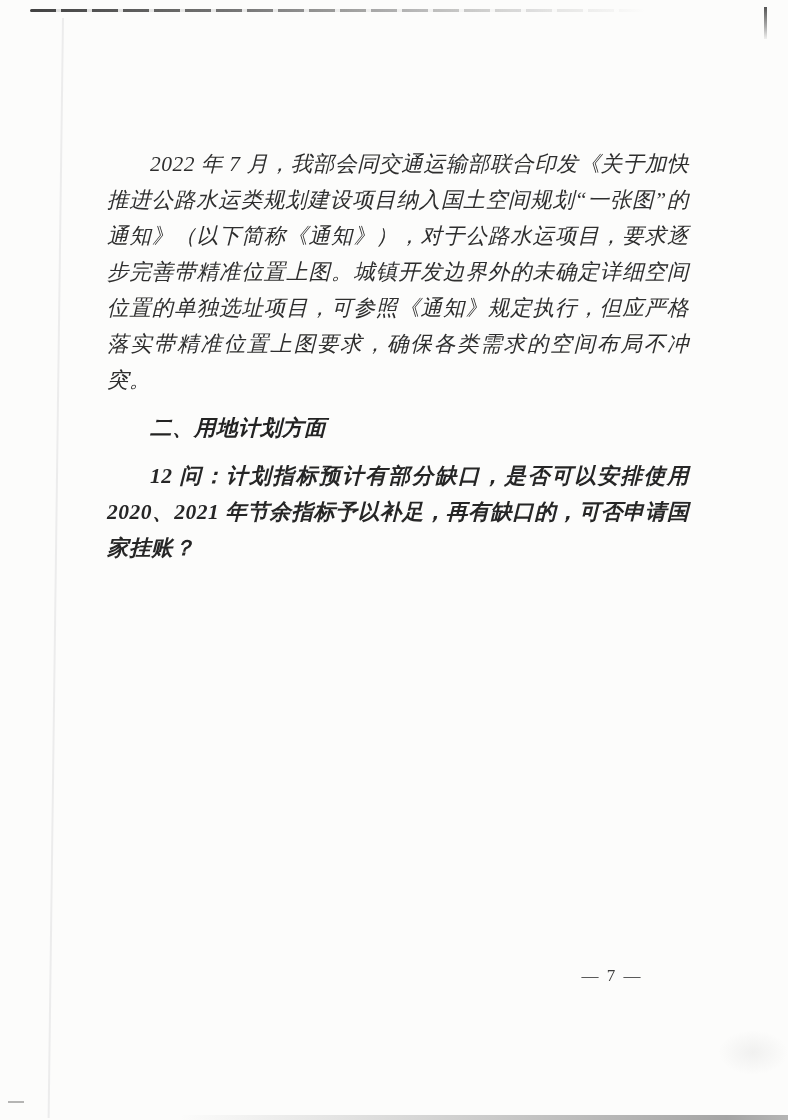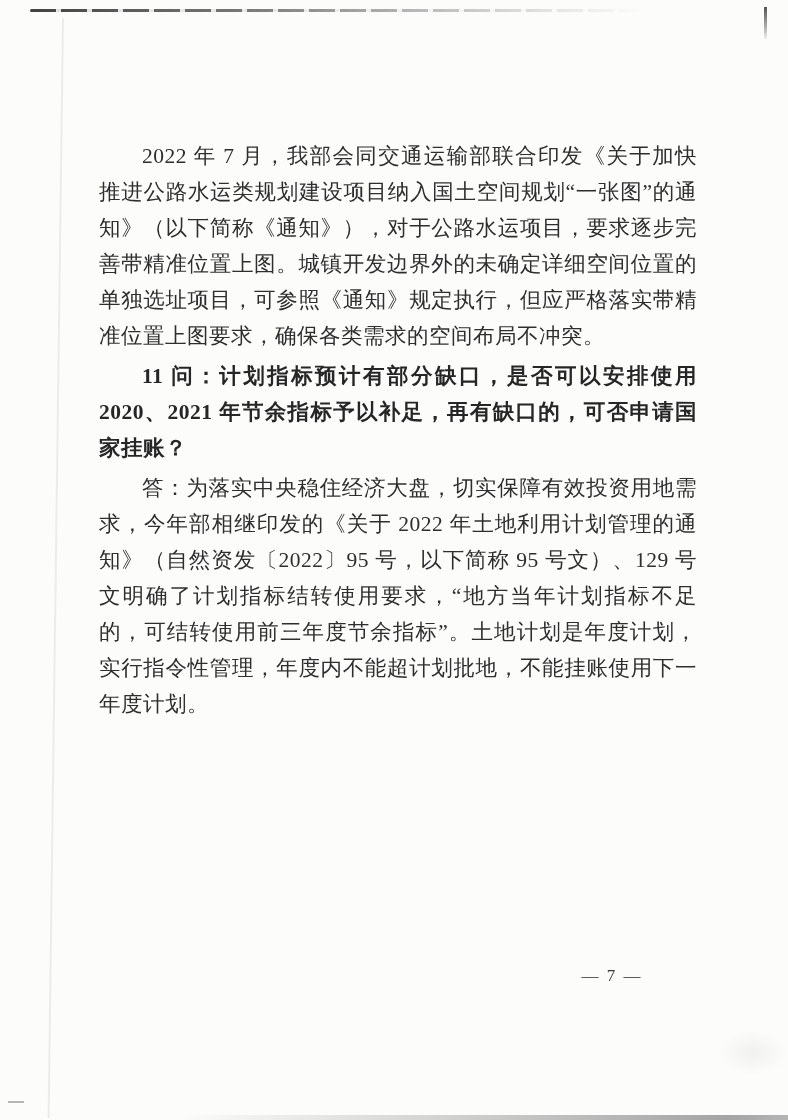--- a/index.html
+++ b/index.html
@@ -76,22 +76,23 @@
     left: 95px; top: 134px;
     width: 606px;
     color: #2e2e2e;
     font-size: 21.5px;
     line-height: 36px;
     text-align: justify;
     text-justify: inter-character;
     letter-spacing: 0.5px;
   }
   .content p, .content h2 {
-    margin: 4px;
+    margin: 12px;
     text-indent: 2em;
+    font-style: italic;
   }
   .section-heading {
     font-family: "Liberation Sans", "DejaVu Sans", sans-serif;
     font-weight: bold;
     font-size: 21.5px;
     color: #232323;
   }
   .question {
     font-weight: bold;
     color: #262626;
@@ -116,19 +117,19 @@
 
   <div class="top-scan-line"></div>
   <div class="top-right-dash"></div>
   <div class="fold-line"></div>
   <div class="right-smudge"></div>
   <div class="bottom-band"></div>
   <div class="bottom-left-dash"></div>
 
   <main class="content">
     <p class="body-para">2022 年 7 月，我部会同交通运输部联合印发《关于加快推进公路水运类规划建设项目纳入国土空间规划“一张图”的通知》（以下简称《通知》），对于公路水运项目，要求逐步完善带精准位置上图。城镇开发边界外的未确定详细空间位置的单独选址项目，可参照《通知》规定执行，但应严格落实带精准位置上图要求，确保各类需求的空间布局不冲突。</p>
-    <p class="body-para question">11 问：计划指标预计有部分缺口，是否可以安排使用 2020、2021 年节余指标予以补足，再有缺口的，可否申请国家挂账？</p>
-    <p class="body-para answer">答：为落实中央稳住经济大盘，切实保障有效投资用地需求，今年部相继印发的《关于 2022 年土地利用计划管理的通知》（自然资发〔2022〕95 号，以下简称 95 号文）、129 号文明确了计划指标结转使用要求，“地方当年计划指标不足的，可结转使用前三年度节余指标”。土地计划是年度计划，实行指令性管理，年度内不能超计划批地，不能挂账使用下一年度计划。</p>
+    <h2 class="section-heading">二、用地计划方面</h2>
+    <p class="body-para question">12 问：计划指标预计有部分缺口，是否可以安排使用 2020、2021 年节余指标予以补足，再有缺口的，可否申请国家挂账？</p>
   </main>
 
   <div class="page-number">— 7 —</div>
 
 </div>
 
 </body></html>

